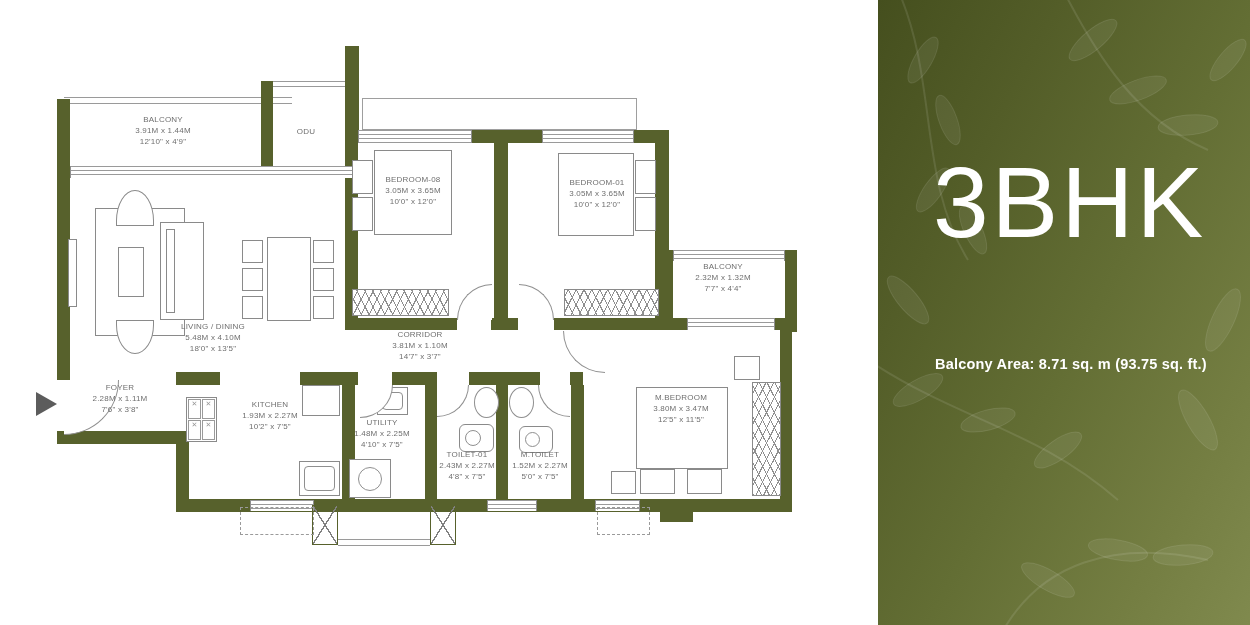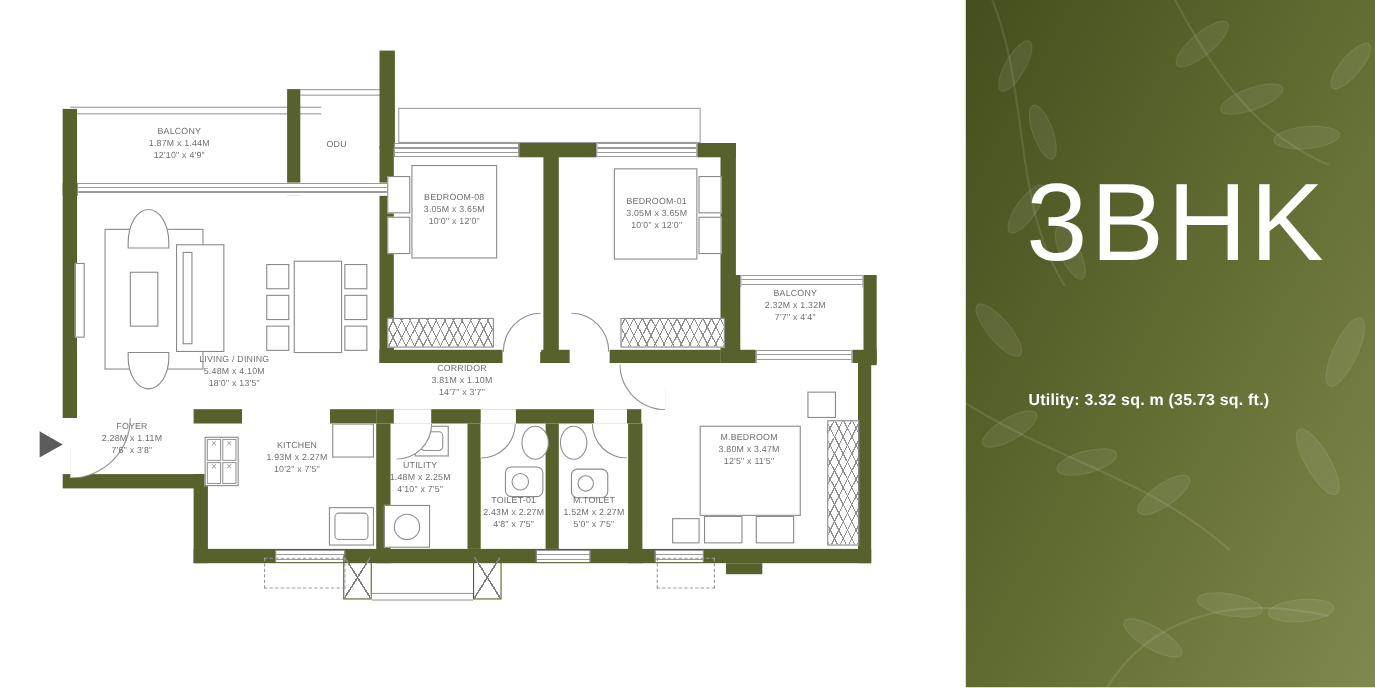--- a/index.html
+++ b/index.html
@@ -175,21 +175,21 @@
   </div>
 
   <div class="xbox" style="left:312px;top:505px;width:26px;height:40px;"></div>
   <div class="xbox" style="left:430px;top:505px;width:26px;height:40px;"></div>
   <div class="rail" style="left:338px;top:539px;width:92px;height:7px;"></div>
   <div class="dash" style="left:240px;top:507px;width:74px;height:28px;"></div>
   <div class="dash" style="left:597px;top:507px;width:53px;height:28px;"></div>
 
   <div class="label" style="left:163px;top:115px;">
     <div>BALCONY</div>
-      <div>1.87M x 1.44M</div>
+      <div>3.91M x 1.44M</div>
       <div>12'10" x 4'9"</div>
   </div>
   <div class="label" style="left:306px;top:127px;">
     <div>ODU</div>
   </div>
   <div class="label" style="left:413px;top:175px;">
     <div>BEDROOM-08</div>
       <div>3.05M x 3.65M</div>
       <div>10'0" x 12'0"</div>
   </div>
@@ -266,15 +266,15 @@
       <ellipse cx="170" cy="580" rx="10" ry="30" transform="rotate(-60 170 580)"></ellipse>
       <ellipse cx="240" cy="550" rx="10" ry="30" transform="rotate(-80 240 550)"></ellipse>
       <ellipse cx="305" cy="555" rx="10" ry="30" transform="rotate(-95 305 555)"></ellipse>
       <ellipse cx="345" cy="320" rx="11" ry="34" transform="rotate(25 345 320)"></ellipse>
       <ellipse cx="320" cy="420" rx="11" ry="34" transform="rotate(-30 320 420)"></ellipse>
       <ellipse cx="30 " cy="300" rx="10" ry="30" transform="rotate(-40 30 300)"></ellipse>
     </g>
   </svg>
   <div class="panel-title">3BHK</div>
   <div class="panel-details">
-    <div>Utility: 3.32 sq. m (35.73 sq. ft.)</div>
+    <div>Balcony Area: 8.71 sq. m (93.75 sq. ft.)</div>
   </div>
 </div>
 
 </body></html>

